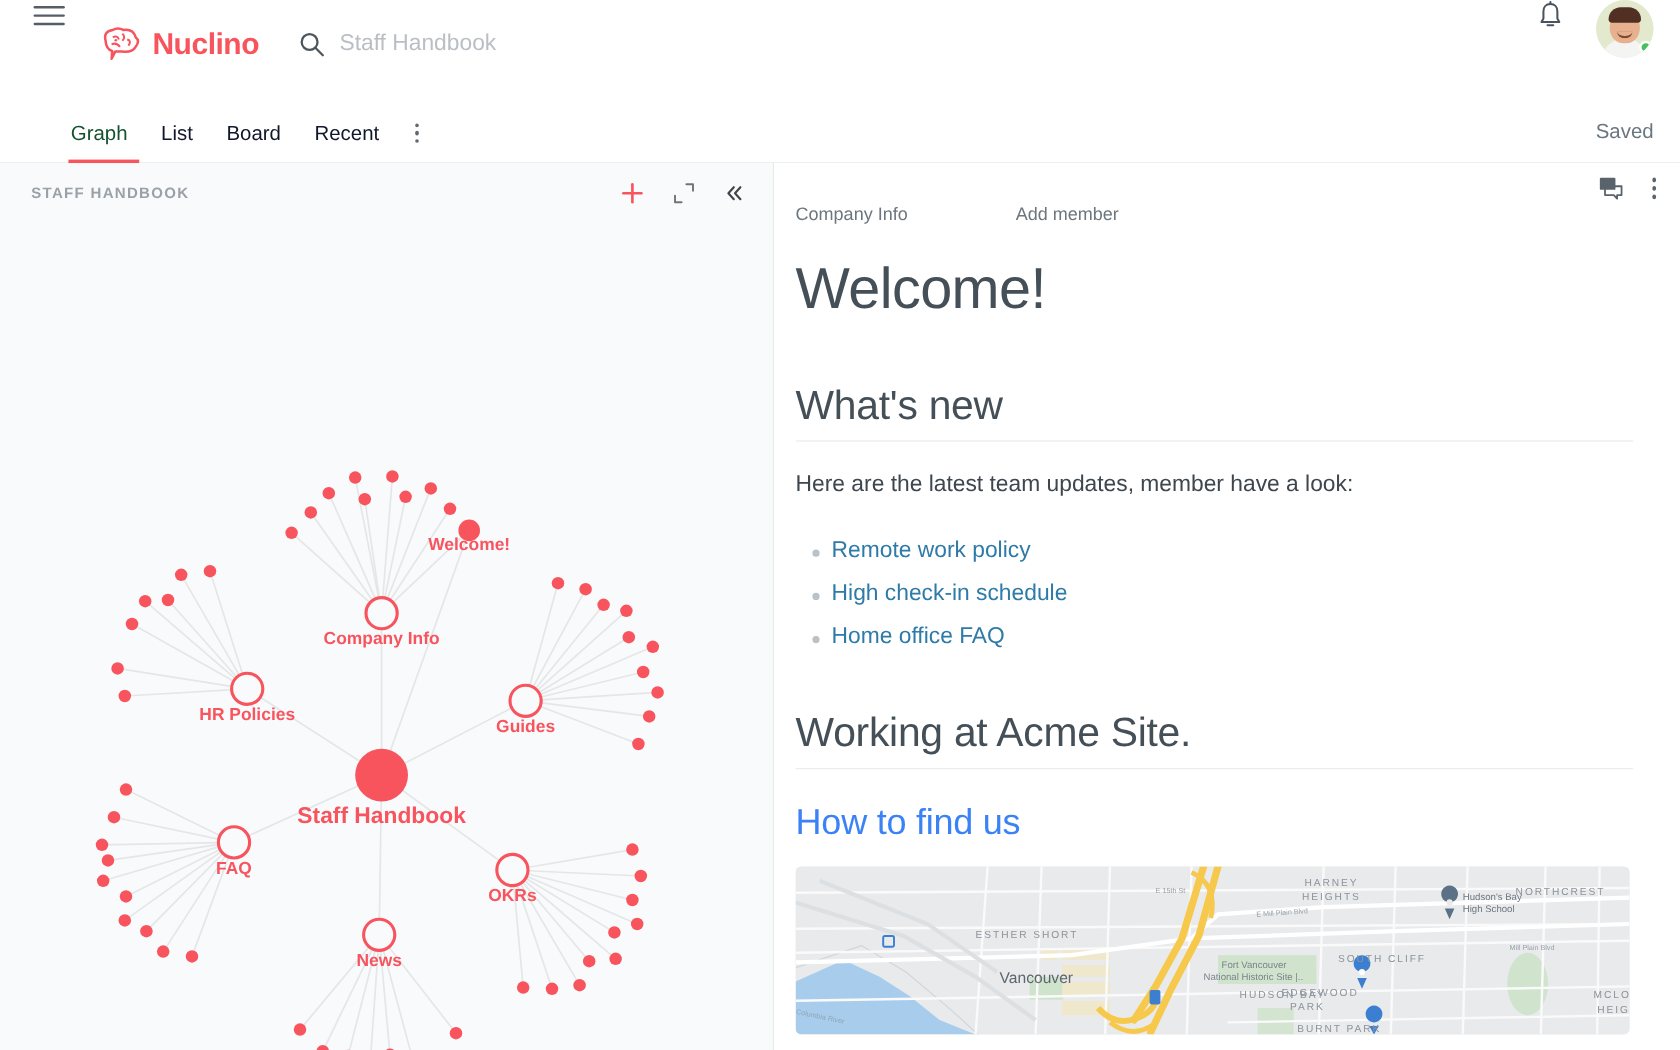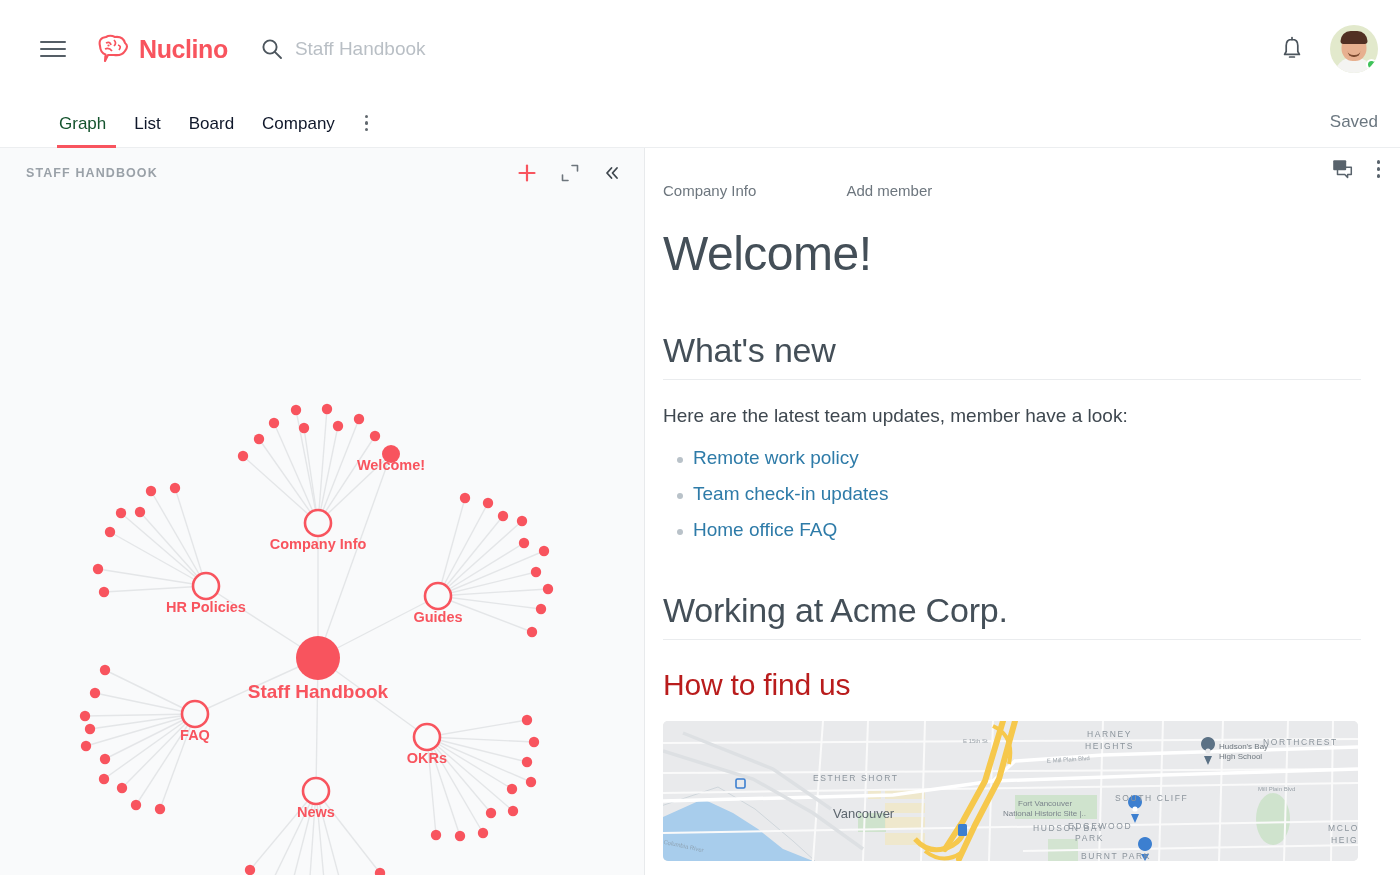--- a/index.html
+++ b/index.html
@@ -6,24 +6,23 @@
   html, body {
     width: 1400px; height: 875px;
     font-family: "Liberation Sans", sans-serif;
     background: #ffffff;
     overflow: hidden;
   }
 
   
   .topbar {
     height: 74px; width: 1400px;
-    display: flex; align-items: center;
-    padding: 0 22px 0 40px;
+    display: flex; 
+    padding: 0 22px 0 28px;
     background: #ffffff;
-    margin-top: 12px;
   }
   .hamburger { width: 26px; height: 26px; display:flex; flex-direction:column; justify-content:center; gap:5px; cursor:pointer; }
   .hamburger span { display:block; height:2px; background:#555e66; border-radius:1px; }
   .logo { display:flex; align-items:center; gap:9px; margin-left:30px; }
   .logo-mark { width:34px; height:30px; }
   .logo-text { color:#f8545e; font-size:25px; font-weight:bold; letter-spacing:-0.4px; }
   .search-wrap { display:flex; align-items:center; gap:12px; margin-left:33px; flex:1; }
   .search-icon { width:22px; height:22px; flex:none; }
   .search-input {
     border:none; outline:none; font-size:19px; color:#2f3b44;
@@ -92,30 +91,30 @@
   .crumb { font-size:15px; color:#6d767e; cursor:pointer; }
   .crumb.add { margin-left:90px; }
   .doc-title {
     font-size:48px; color:#444f58; font-weight:normal; margin-top:27px; letter-spacing:-0.5px;
   }
   .h2 {
     font-size:34px; color:#444f58; font-weight:normal; margin-top:50px; padding-bottom:9px;
     border-bottom:1px solid #eaecee; width:698px; letter-spacing:-0.2px;
   }
   .para { font-size:19px; color:#3e474f; margin-top:25px; }
-  ul.links { list-style:none; margin-top:20px; }
+  ul.links { list-style:none; margin-top:33px; }
   ul.links li {
     font-size:19px; color:#2e7ba8; margin:0 0 14px 0; position:relative; padding-left:30px; cursor:pointer;
   }
   ul.links li::before {
     content:""; position:absolute; left:14px; top:10px; width:6px; height:6px;
     border-radius:50%; background:#b9c2c9;
   }
   .h2.second { margin-top:50px; }
-  .h3 { font-size:30px; color:#b91c1c; font-weight:normal; margin-top:28px; letter-spacing:-0.2px; }
+  .h3 { font-size:30px; color:#3b82f6; font-weight:normal; margin-top:28px; letter-spacing:-0.2px; }
   .mapbox {
     margin-top:19px; width:695px; height:140px; border-radius:5px; overflow:hidden; background:#e9eaec;
   }
 </style>
 </head>
 <body>
 
 <div class="topbar">
   <div class="hamburger">
     <span></span>
@@ -156,21 +155,21 @@
     <div class="smile"></div>
     <div class="status-dot"></div>
   </div>
 </div>
 
 <div class="tabsrow">
   <div class="tabs">
     <div class="tab active">Graph</div>
     <div class="tab">List</div>
     <div class="tab">Board</div>
-    <div class="tab">Company</div>
+    <div class="tab">Recent</div>
     <div class="tab-more">
         <i></i>
         <i></i>
         <i></i>
       </div>
   </div>
   <div class="saved">Saved</div>
 </div>
 
 <div class="split">
@@ -362,25 +361,25 @@
         <span class="crumb add">Add member</span>
       </div>
 
       <h1 class="doc-title">Welcome!</h1>
 
       <h2 class="h2">What's new</h2>
       <p class="para">Here are the latest team updates, member have a look:</p>
 
       <ul class="links">
         <li>Remote work policy</li>
-        <li>Team check-in updates</li>
+        <li>High check-in schedule</li>
         <li>Home office FAQ</li>
       </ul>
 
-      <h2 class="h2 second">Working at Acme Corp.</h2>
+      <h2 class="h2 second">Working at Acme Site.</h2>
       <h3 class="h3">How to find us</h3>
 
       <div class="mapbox">
         <svg width="695" height="140" viewBox="0 0 695 140">
           <rect x="0" y="0" width="695" height="140" fill="#e9eaec"></rect>
 
           <path d="M0 96 L40 78 L70 92 L95 108 L120 128 L150 140 L0 140 Z" fill="#a8cdec"></path>
           <path d="M-5 86 L55 66 L92 88 L130 120 L152 140" fill="none" stroke="#cfd6db" stroke-width="1"></path>
 
           <rect x="195" y="92" width="28" height="19" fill="#cfe3cd"></rect>

